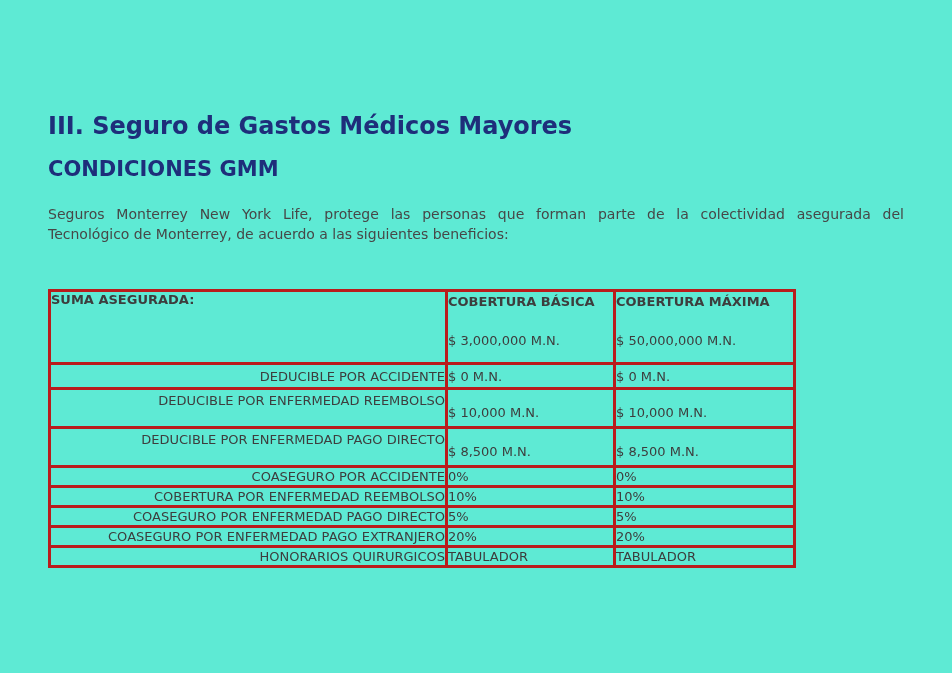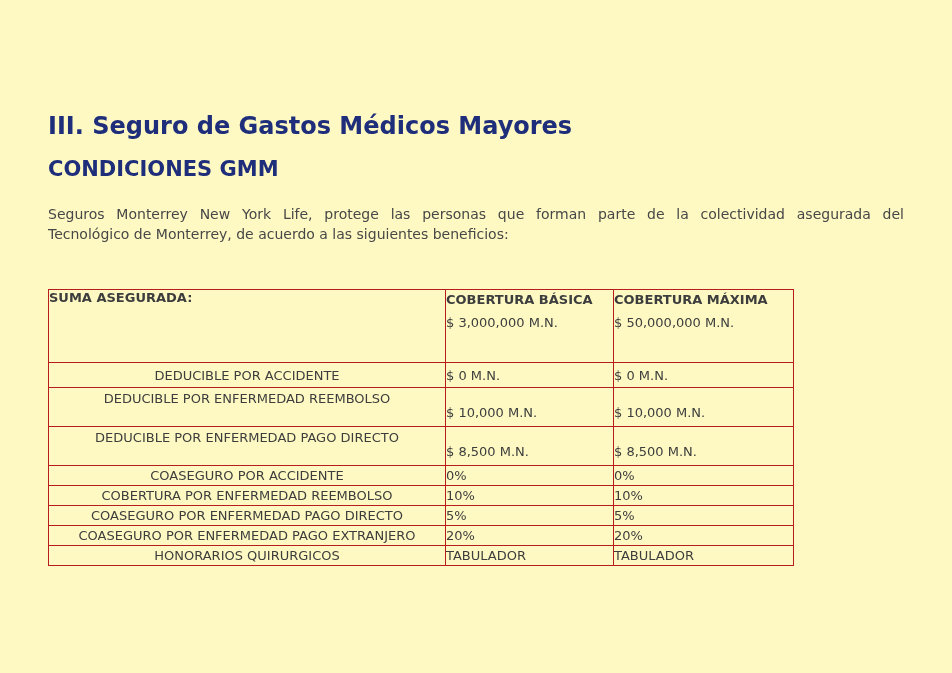--- a/index.html
+++ b/index.html
@@ -4,21 +4,21 @@
 <style>
   html, body {
     margin: 0;
     padding: 0;
     background: #ffffff;
   }
   .page {
     position: relative;
     width: 952px;
     height: 673px;
-    background: #fef9c3;
+    background: #5eead4;
     font-family: "DejaVu Sans", "Liberation Sans", sans-serif;
     overflow: hidden;
     box-sizing: border-box;
     padding: 112px 48px 0 48px;
   }
   .doc-title {
     color: #1e2e7a;
     font-size: 24px;
     font-weight: bold;
     line-height: 28px;
@@ -47,21 +47,21 @@
   }
   table.benefits {
     margin-top: 45px;
     width: 745px;
     border-collapse: collapse;
     table-layout: fixed;
     color: #3d3d3d;
     font-size: 13px;
   }
   table.benefits td {
-    border: 1px solid #b91c1c;
+    border: 3px solid #b91c1c;
     padding: 0;
     overflow: hidden;
     white-space: nowrap;
   }
   col.c1 { width: 397px; }
   col.c2 { width: 168px; }
   col.c3 { width: 180px; }
 
   
   tr.r-head { height: 73px; }
@@ -71,29 +71,29 @@
     padding: 9px 2px 0 2px;
   }
   td.head-cov { vertical-align: top; }
   .cov-stack {
     display: flex;
     flex-direction: column;
     align-items: flex-start;
     padding-top: 2px;
   }
   .cov-name { font-weight: bold; }
-  .cov-sum { margin-top: 8px; }
+  .cov-sum { margin-top: 24px; }
 
   
   tr.r-mid  { height: 25px; }
   tr.r-tall { height: 39px; }
   tr.r-small { height: 20px; }
 
   td.lbl {
-    text-align: center;
+    text-align: right;
     padding-left: 2px;
     vertical-align: middle;
   }
   td.val {
     text-align: left;
     padding-right: 2px;
     vertical-align: middle;
   }
   tr.r-tall td.lbl {
     vertical-align: top;

